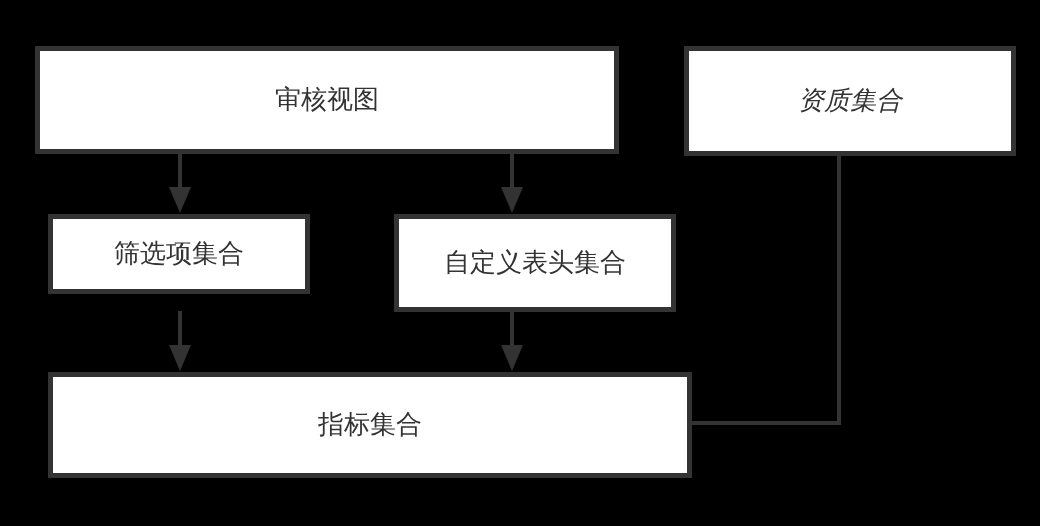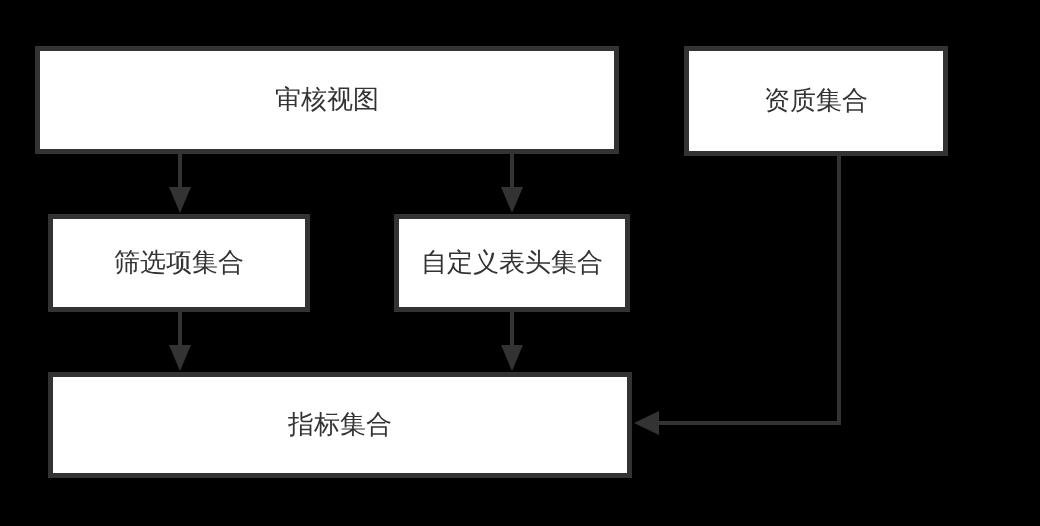--- a/index.html
+++ b/index.html
@@ -43,24 +43,24 @@
     align-items: center;
     justify-content: center;
   }
   .node-label {
     font-size: 26px;
     line-height: 1.3;
     color: var(--text, #333333);
     white-space: nowrap;
   }
   .node-audit     { left: 35px;  top: 46px;  width: 584px; height: 108px; }
-  .node-qual      { left: 684px; top: 46px;  width: 264px; height: 110px; }
-  .node-filter    { left: 48px;  top: 214px; width: 262px; height: 98px; }
-  .node-header    { left: 394px; top: 214px; width: 236px; height: 98px; }
-  .node-indicator { left: 48px;  top: 372px; width: 584px; height: 106px; }
+  .node-qual      { left: 684px; top: 46px;  width: 332px; height: 110px; font-style: italic; }
+  .node-filter    { left: 48px;  top: 214px; width: 262px; height: 80px; }
+  .node-header    { left: 394px; top: 214px; width: 282px; height: 98px; }
+  .node-indicator { left: 48px;  top: 372px; width: 644px; height: 106px; }
 </style>
 </head>
 <body>
 
 <div class="canvas">
 
   <svg class="edges-layer" viewBox="0 0 1040 526" xmlns="http://www.w3.org/2000/svg">
 
     <g>
       <line class="edge-line" x1="180" y1="154" x2="180" y2="189"></line>

